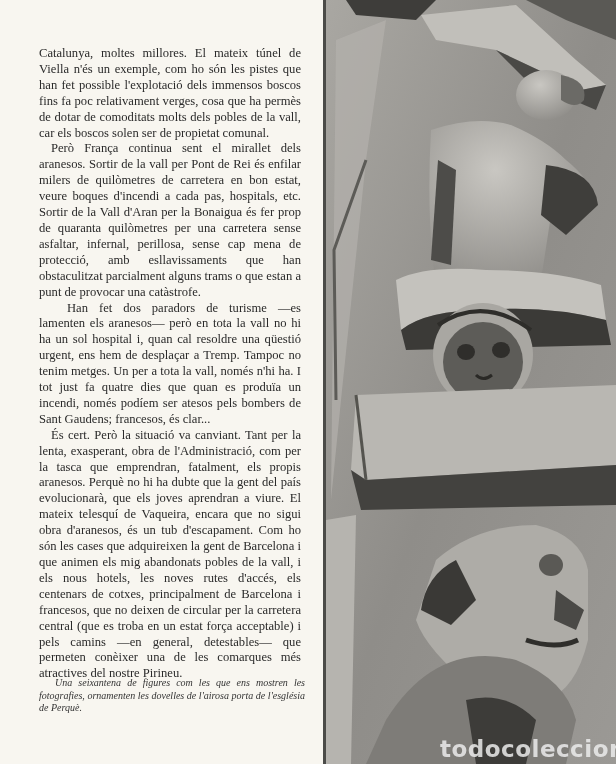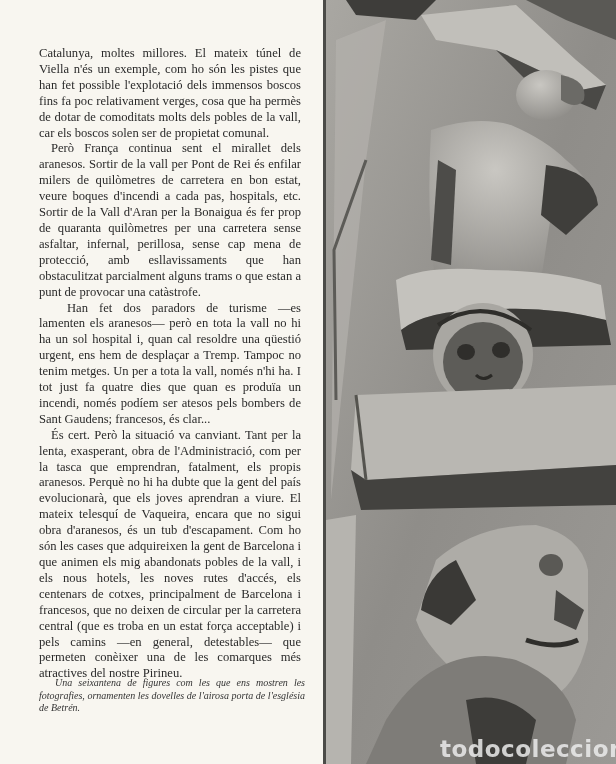--- a/index.html
+++ b/index.html
@@ -26,21 +26,21 @@
 
 <div class="page">
 
   <div class="text-col">
     <p>Catalunya, moltes millores. El mateix túnel de Viella n'és un exemple, com ho són les pistes que han fet possible l'explotació dels immensos boscos fins fa poc relativament verges, cosa que ha permès de dotar de comoditats molts dels pobles de la vall, car els boscos solen ser de propietat comunal.</p>
     <p class="indent">Però França continua sent el mirallet dels aranesos. Sortir de la vall per Pont de Rei és enfilar milers de quilòmetres de carretera en bon estat, veure boques d'incendi a cada pas, hospitals, etc. Sortir de la Vall d'Aran per la Bonaigua és fer prop de quaranta quilòmetres per una carretera sense asfaltar, infernal, perillosa, sense cap mena de protecció, amb esllavissaments que han obstaculitzat parcialment alguns trams o que estan a punt de provocar una catàstrofe.</p>
     <p class="indent2">Han fet dos paradors de turisme —es lamenten els aranesos— però en tota la vall no hi ha un sol hospital i, quan cal resoldre una qüestió urgent, ens hem de desplaçar a Tremp. Tampoc no tenim metges. Un per a tota la vall, només n'hi ha. I tot just fa quatre dies que quan es produïa un incendi, només podíem ser atesos pels bombers de Sant Gaudens; francesos, és clar...</p>
     <p class="indent">És cert. Però la situació va canviant. Tant per la lenta, exasperant, obra de l'Administració, com per la tasca que emprendran, fatalment, els propis aranesos. Perquè no hi ha dubte que la gent del país evolucionarà, que els joves aprendran a viure. El mateix telesquí de Vaqueira, encara que no sigui obra d'aranesos, és un tub d'escapament. Com ho són les cases que adquireixen la gent de Barcelona i que animen els mig abandonats pobles de la vall, i els nous hotels, les noves rutes d'accés, els centenars de cotxes, principalment de Barcelona i francesos, que no deixen de circular per la carretera central (que es troba en un estat força acceptable) i pels camins —en general, detestables— que permeten conèixer una de les comarques més atractives del nostre Pirineu.</p>
   </div>
 
-  <div class="caption">Una seixantena de figures com les que ens mostren les fotografies, ornamenten les dovelles de l'airosa porta de l'església de Betrén.</div>
+  <div class="caption">Una seixantena de figures com les que ens mostren les fotografies, ornamenten les dovelles de l'airosa porta de l'església de Perquè.</div>
 
   <div class="edge"></div>
 
   <div class="photo">
     <svg width="290" height="764" viewBox="0 0 290 764">
       <defs>
         <linearGradient id="bg" x1="0" y1="0" x2="1" y2="1">
           <stop offset="0" stop-color="#a9a7a2"></stop>
           <stop offset="0.5" stop-color="#8f8d89"></stop>
           <stop offset="1" stop-color="#9b9995"></stop>

